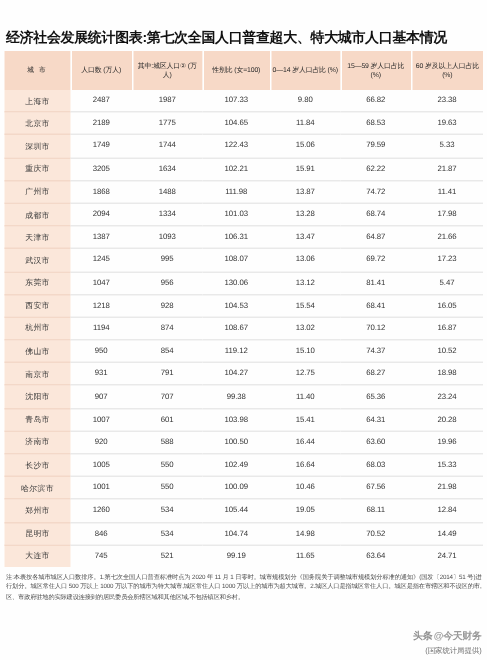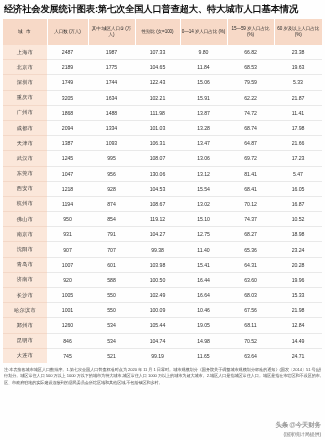--- a/index.html
+++ b/index.html
@@ -17,24 +17,24 @@
   .page {
     width: 325px;
     height: 440px;
     position: relative;
     background: #fefefe;
   }
 
   
   .title-bar {
     padding: 4px 4px 3px 4px;
-    height: 19px;
+    height: 34px;
     box-sizing: border-box;
     display: flex;
-    align-items: flex-start;
+    align-items: flex-end;
   }
   .title-text {
     font-size: 9.3px;
     font-weight: bold;
     color: #121212;
     letter-spacing: -0.2px;
     white-space: nowrap;
     line-height: 11px;
   }
 

